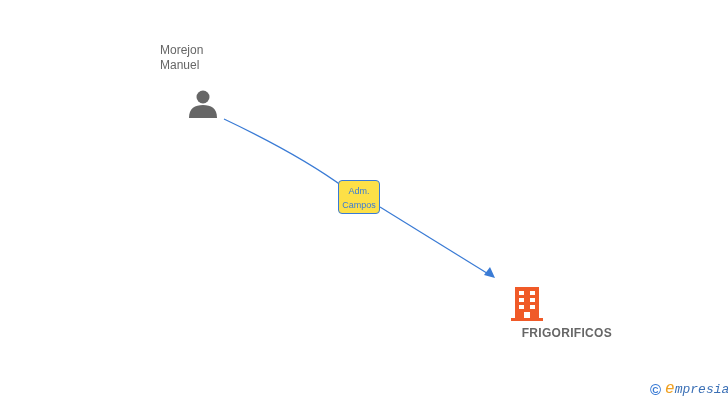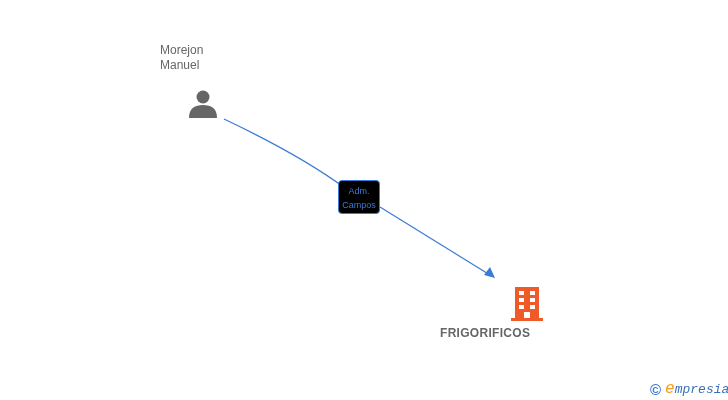--- a/index.html
+++ b/index.html
@@ -11,28 +11,28 @@
   .person-name {
     position: absolute; left: 160px; top: 43px; width: 86px;
     text-align: left; color: #666666; font-size: 12px; line-height: 15px;
   }
   .person-name span { display: block; }
   .person-icon { position: absolute; left: 188px; top: 89px; width: 30px; height: 30px; }
   .edges { position: absolute; left: 0; top: 0; }
   .role-label {
     position: absolute; left: 338px; top: 180px; width: 42px; height: 34px;
     box-sizing: border-box; border: 1px solid #3a7bd5; border-radius: 4px;
-    background: #000000; color: #3a7bd5; font-size: 9px; line-height: 14px;
+    background: #fde047; color: #3a7bd5; font-size: 9px; line-height: 14px;
     text-align: center; padding-top: 3px;
   }
   .role-label span { display: block; }
   .company-icon { position: absolute; left: 511px; top: 287px; width: 32px; height: 34px; }
   .company-name {
     position: absolute; left: 440px; top: 326px; width: 172px;
-    text-align: left; color: #666666; font-size: 12px; font-weight: bold;
+    text-align: right; color: #666666; font-size: 12px; font-weight: bold;
     line-height: 15px; letter-spacing: 0.3px;
   }
   .company-name span { display: block; }
   .footer {
     position: absolute; left: 650px; top: 378px; height: 22px;
     display: flex; align-items: center; gap: 4px;
   }
   .copyright { color: #3a7bd5; font-size: 15px; font-weight: bold; }
   .brand { font-family: Liberation Mono, monospace; font-style: italic; font-size: 13px; color: #3a6fb5; }
   .brand .first { color: #f0a020; font-size: 16px; }

